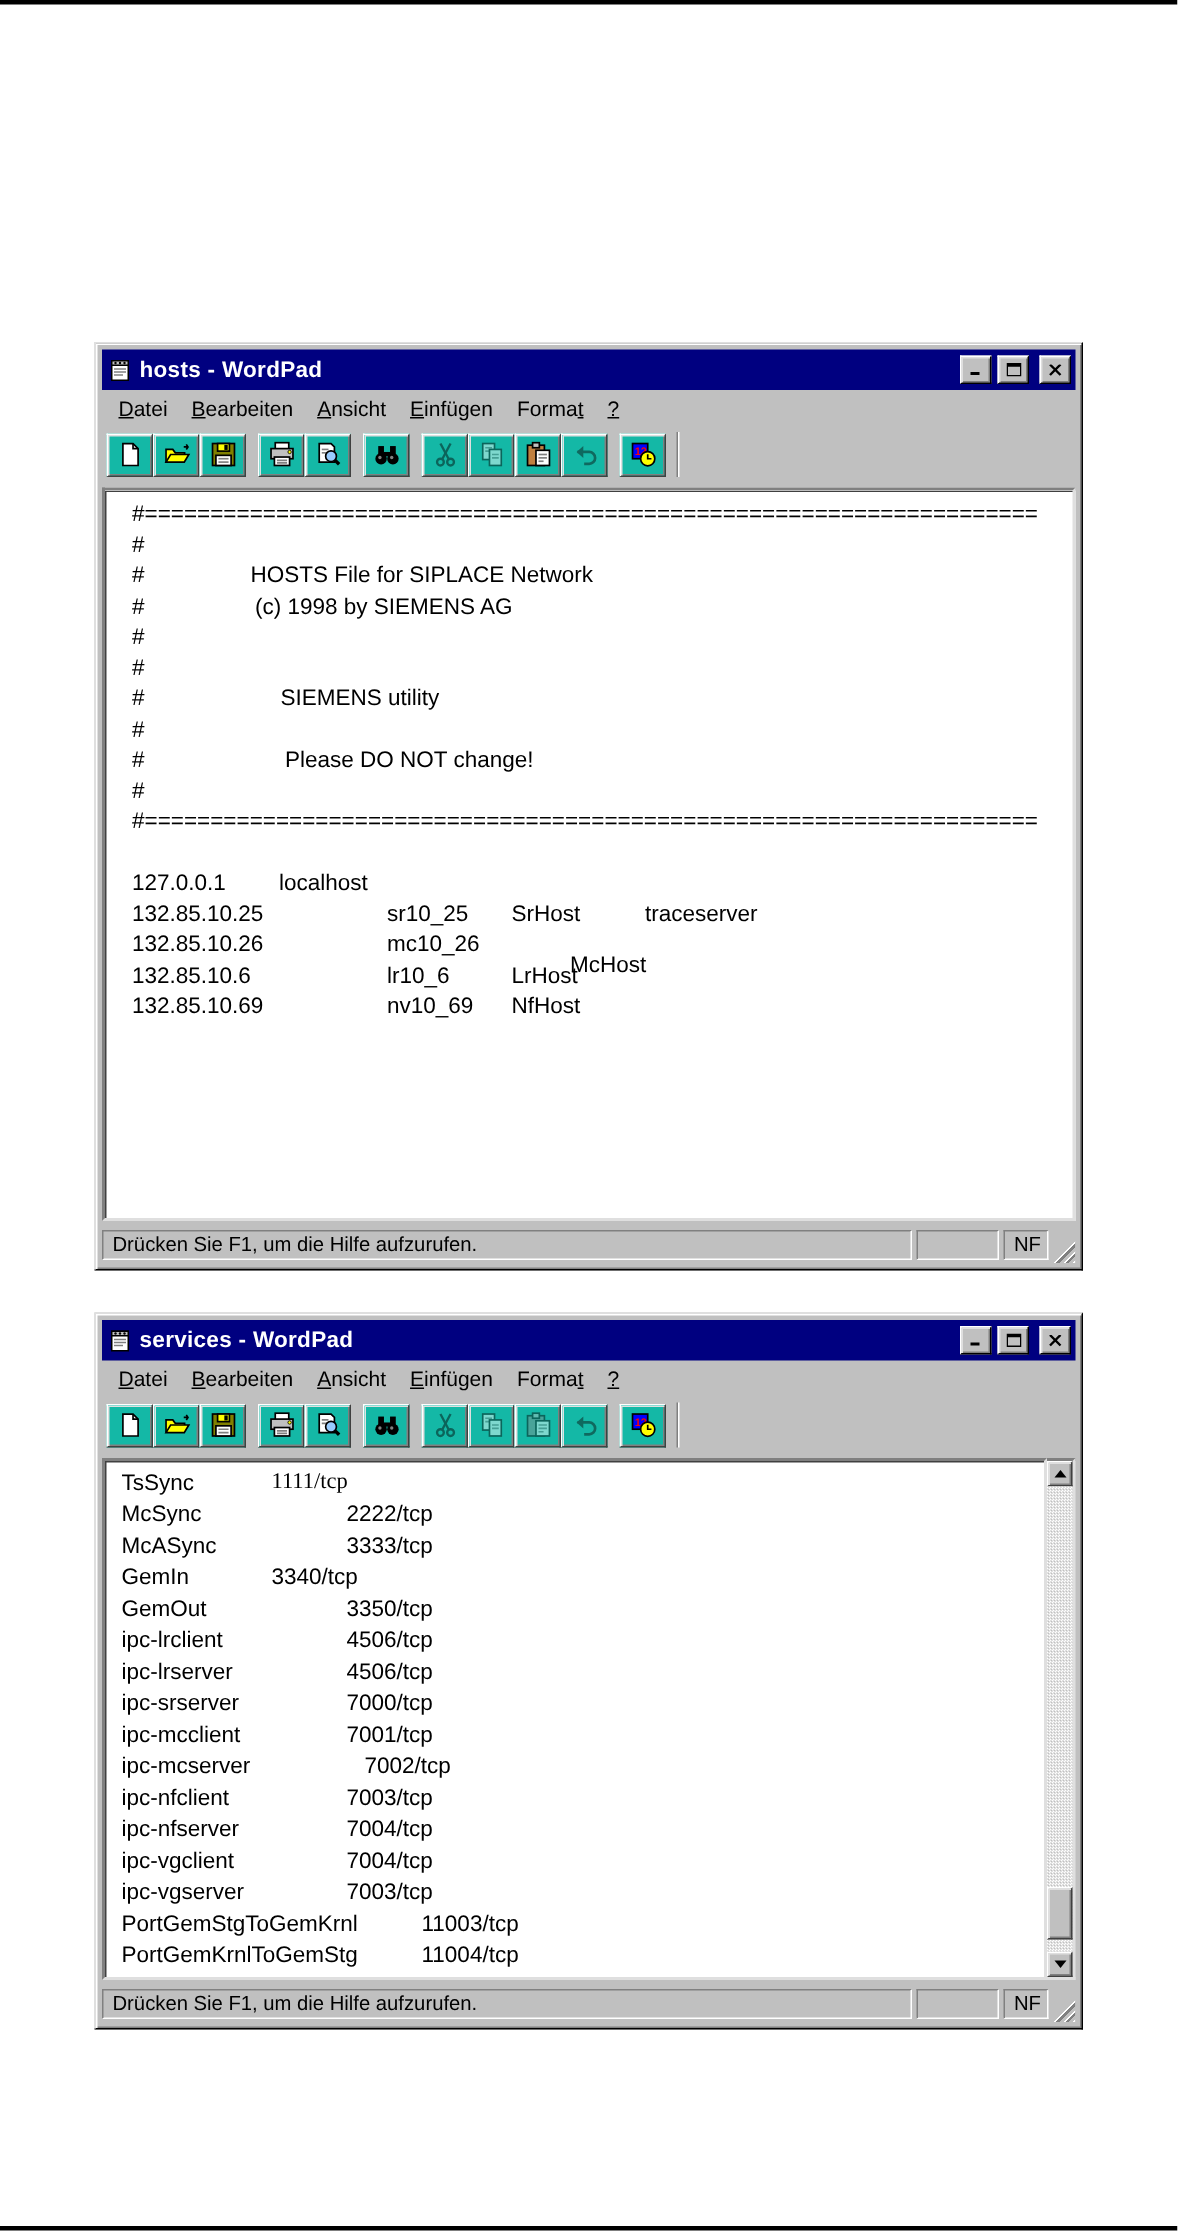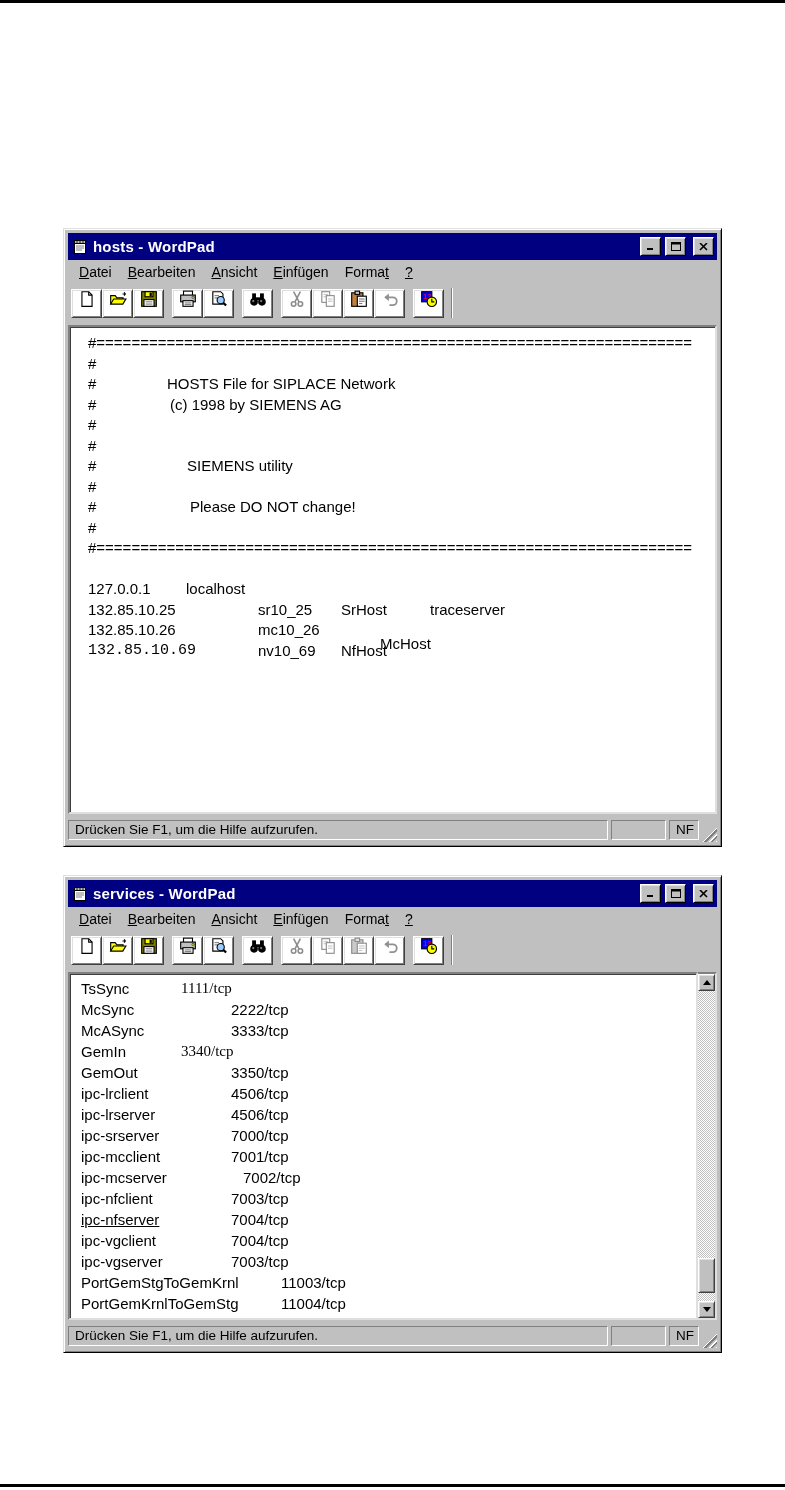--- a/index.html
+++ b/index.html
@@ -37,24 +37,24 @@
   }
   .cap-btn.close{margin-left:3px;}
 
   .menubar{height:23px;flex:0 0 23px;display:flex;align-items:center;padding-left:3px;font-size:14px;}
   .menu-item{padding:2px 8px;white-space:nowrap;}
 
   .toolbar{
     height:36px;flex:0 0 36px;display:flex;align-items:center;padding:2px 2px 4px 3px;
   }
   .toolbtn{
-    width:31px;height:29px;background:#ffffff;flex:0 0 31px;box-sizing:border-box;
+    width:31px;height:29px;background:#14b8a6;flex:0 0 31px;box-sizing:border-box;
     border:1px solid;border-color:#fff #404040 #404040 #fff;
     box-shadow:inset 1px 1px 0 #dfdfdf, inset -1px -1px 0 #808080;
-    display:flex;align-items:flex-start;justify-content:center;
+    display:flex;align-items:center;justify-content:center;
   }
   .toolbtn.group-start{margin-left:8px;}
   .toolbtn.disabled svg{filter:grayscale(1) opacity(0.45);}
   .ticon{display:flex;}
   .tb-divider{
     width:0;height:30px;margin-left:7px;
     border-left:1px solid #808080;border-right:1px solid #fff;
   }
 
   .content-row{flex:1;display:flex;min-height:0;}
@@ -331,21 +331,26 @@
             <span class="seg" style="left: 170px;">sr10_25</span>
             <span class="seg" style="left: 253px;">SrHost</span>
             <span class="seg" style="left: 342px;">traceserver</span>
           </div>
           <div class="line">
             <span class="seg" style="left: 0px;">132.85.10.26</span>
             <span class="seg" style="left: 170px;">mc10_26</span>
             <span class="seg" style="left: 292px; margin-top: 14px;">McHost</span>
           </div>
           <div class="line">
-            <span class="seg" style="left: 0px; font-family: Liberation Mono, monospace;">132.85.10.69</span>
+            <span class="seg" style="left: 0px;">132.85.10.6</span>
+            <span class="seg" style="left: 170px;">lr10_6</span>
+            <span class="seg" style="left: 253px;">LrHost</span>
+          </div>
+          <div class="line">
+            <span class="seg" style="left: 0px;">132.85.10.69</span>
             <span class="seg" style="left: 170px;">nv10_69</span>
             <span class="seg" style="left: 253px;">NfHost</span>
           </div>
         </div>
     </div>
   </div>
 
   <div class="statusbar">
     <div class="sb-panel sb-text">Drücken Sie F1, um die Hilfe aufzurufen.</div>
     <div class="sb-panel sb-blank"></div>
@@ -527,21 +532,21 @@
           <div class="line">
             <span class="seg" style="left: 0px;">McSync</span>
             <span class="seg" style="left: 150px;">2222/tcp</span>
           </div>
           <div class="line">
             <span class="seg" style="left: 0px;">McASync</span>
             <span class="seg" style="left: 150px;">3333/tcp</span>
           </div>
           <div class="line">
             <span class="seg" style="left: 0px;">GemIn</span>
-            <span class="seg" style="left: 100px; font-family: Liberation Serif, serif;">3340/tcp</span>
+            <span class="seg" style="left: 100px;">3340/tcp</span>
           </div>
           <div class="line">
             <span class="seg" style="left: 0px;">GemOut</span>
             <span class="seg" style="left: 150px;">3350/tcp</span>
           </div>
           <div class="line">
             <span class="seg" style="left: 0px;">ipc-lrclient</span>
             <span class="seg" style="left: 150px;">4506/tcp</span>
           </div>
           <div class="line">
@@ -558,21 +563,21 @@
           </div>
           <div class="line">
             <span class="seg" style="left: 0px;">ipc-mcserver</span>
             <span class="seg" style="left: 162px;">7002/tcp</span>
           </div>
           <div class="line">
             <span class="seg" style="left: 0px;">ipc-nfclient</span>
             <span class="seg" style="left: 150px;">7003/tcp</span>
           </div>
           <div class="line">
-            <span class="seg" style="left: 0px; text-decoration: underline;">ipc-nfserver</span>
+            <span class="seg" style="left: 0px;">ipc-nfserver</span>
             <span class="seg" style="left: 150px;">7004/tcp</span>
           </div>
           <div class="line">
             <span class="seg" style="left: 0px;">ipc-vgclient</span>
             <span class="seg" style="left: 150px;">7004/tcp</span>
           </div>
           <div class="line">
             <span class="seg" style="left: 0px;">ipc-vgserver</span>
             <span class="seg" style="left: 150px;">7003/tcp</span>
           </div>

